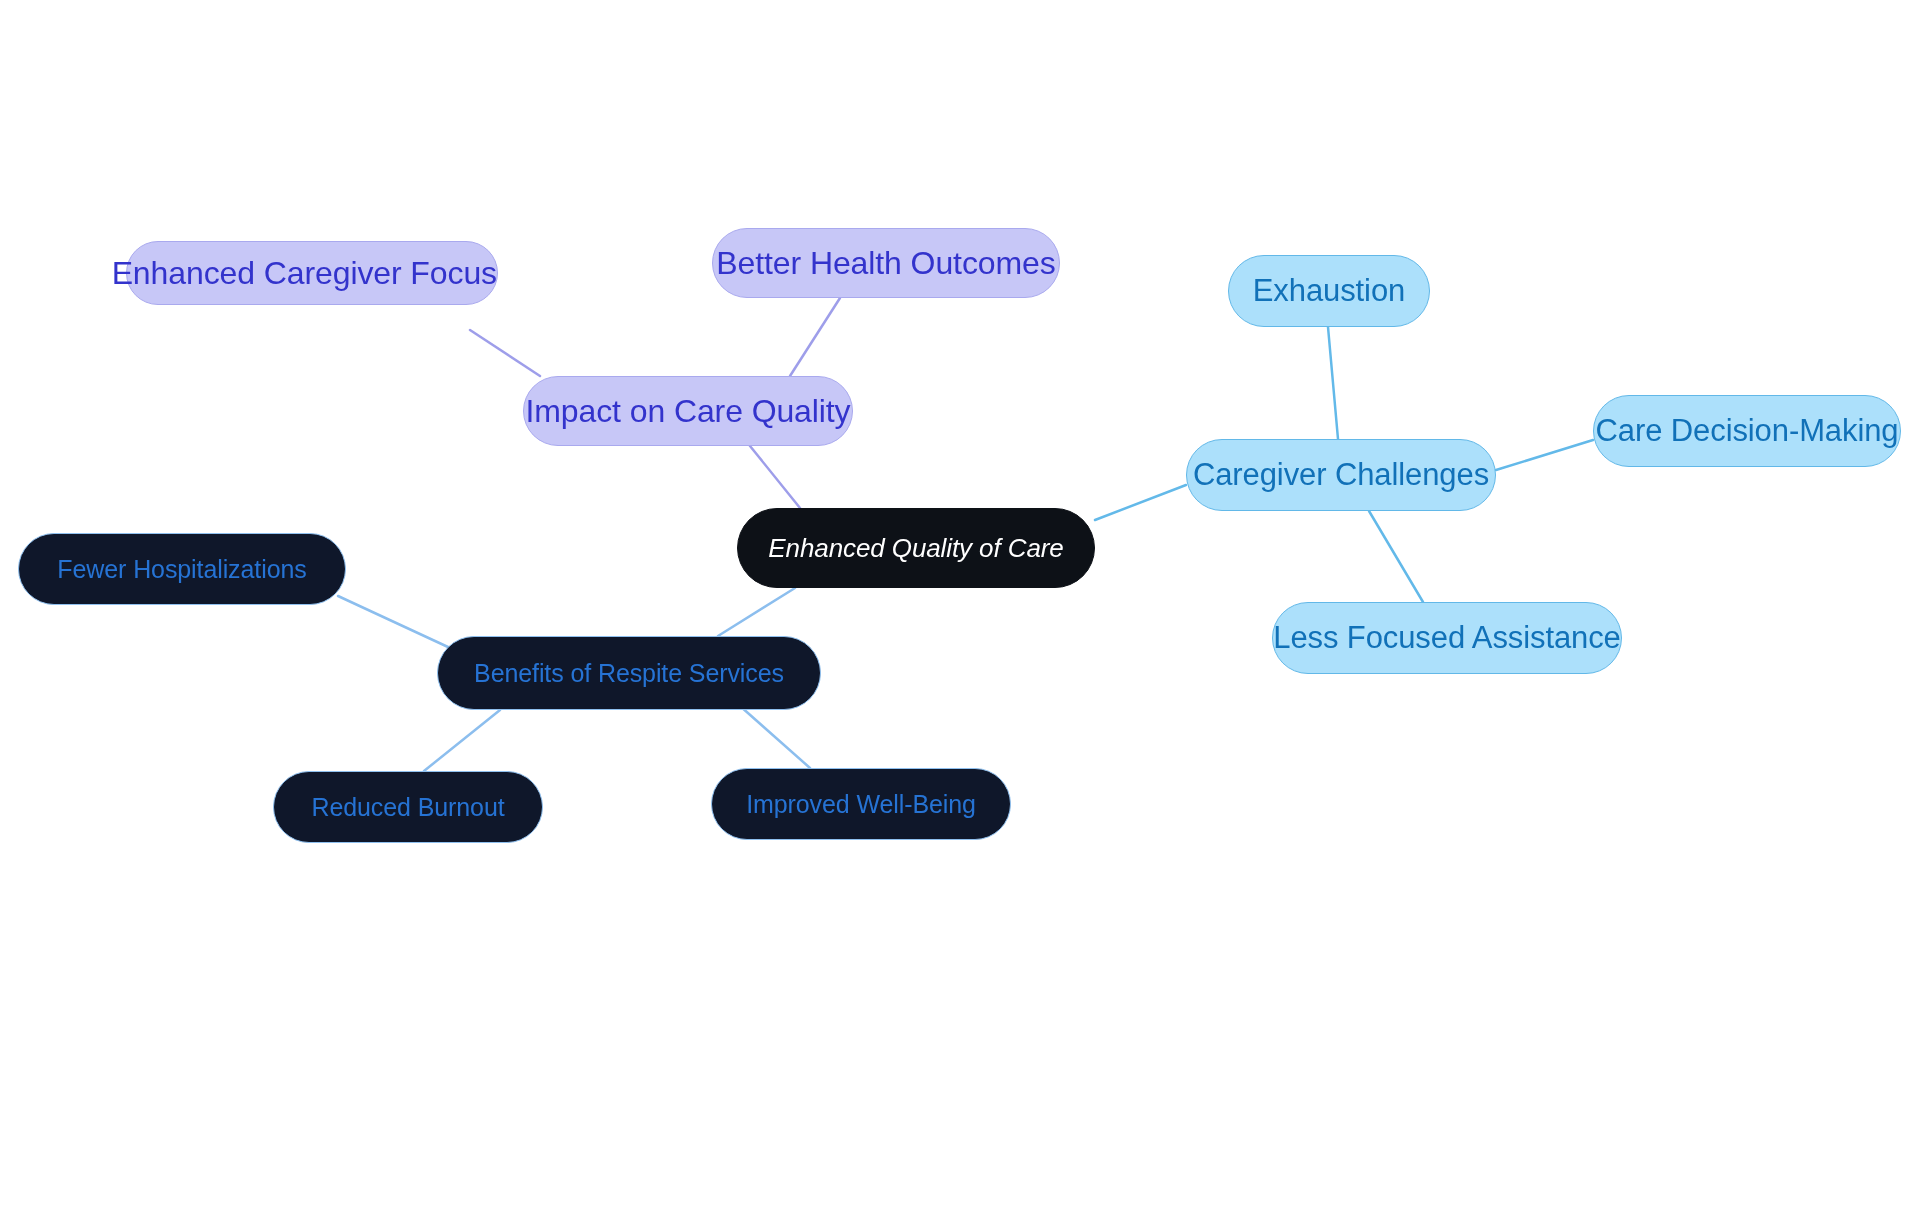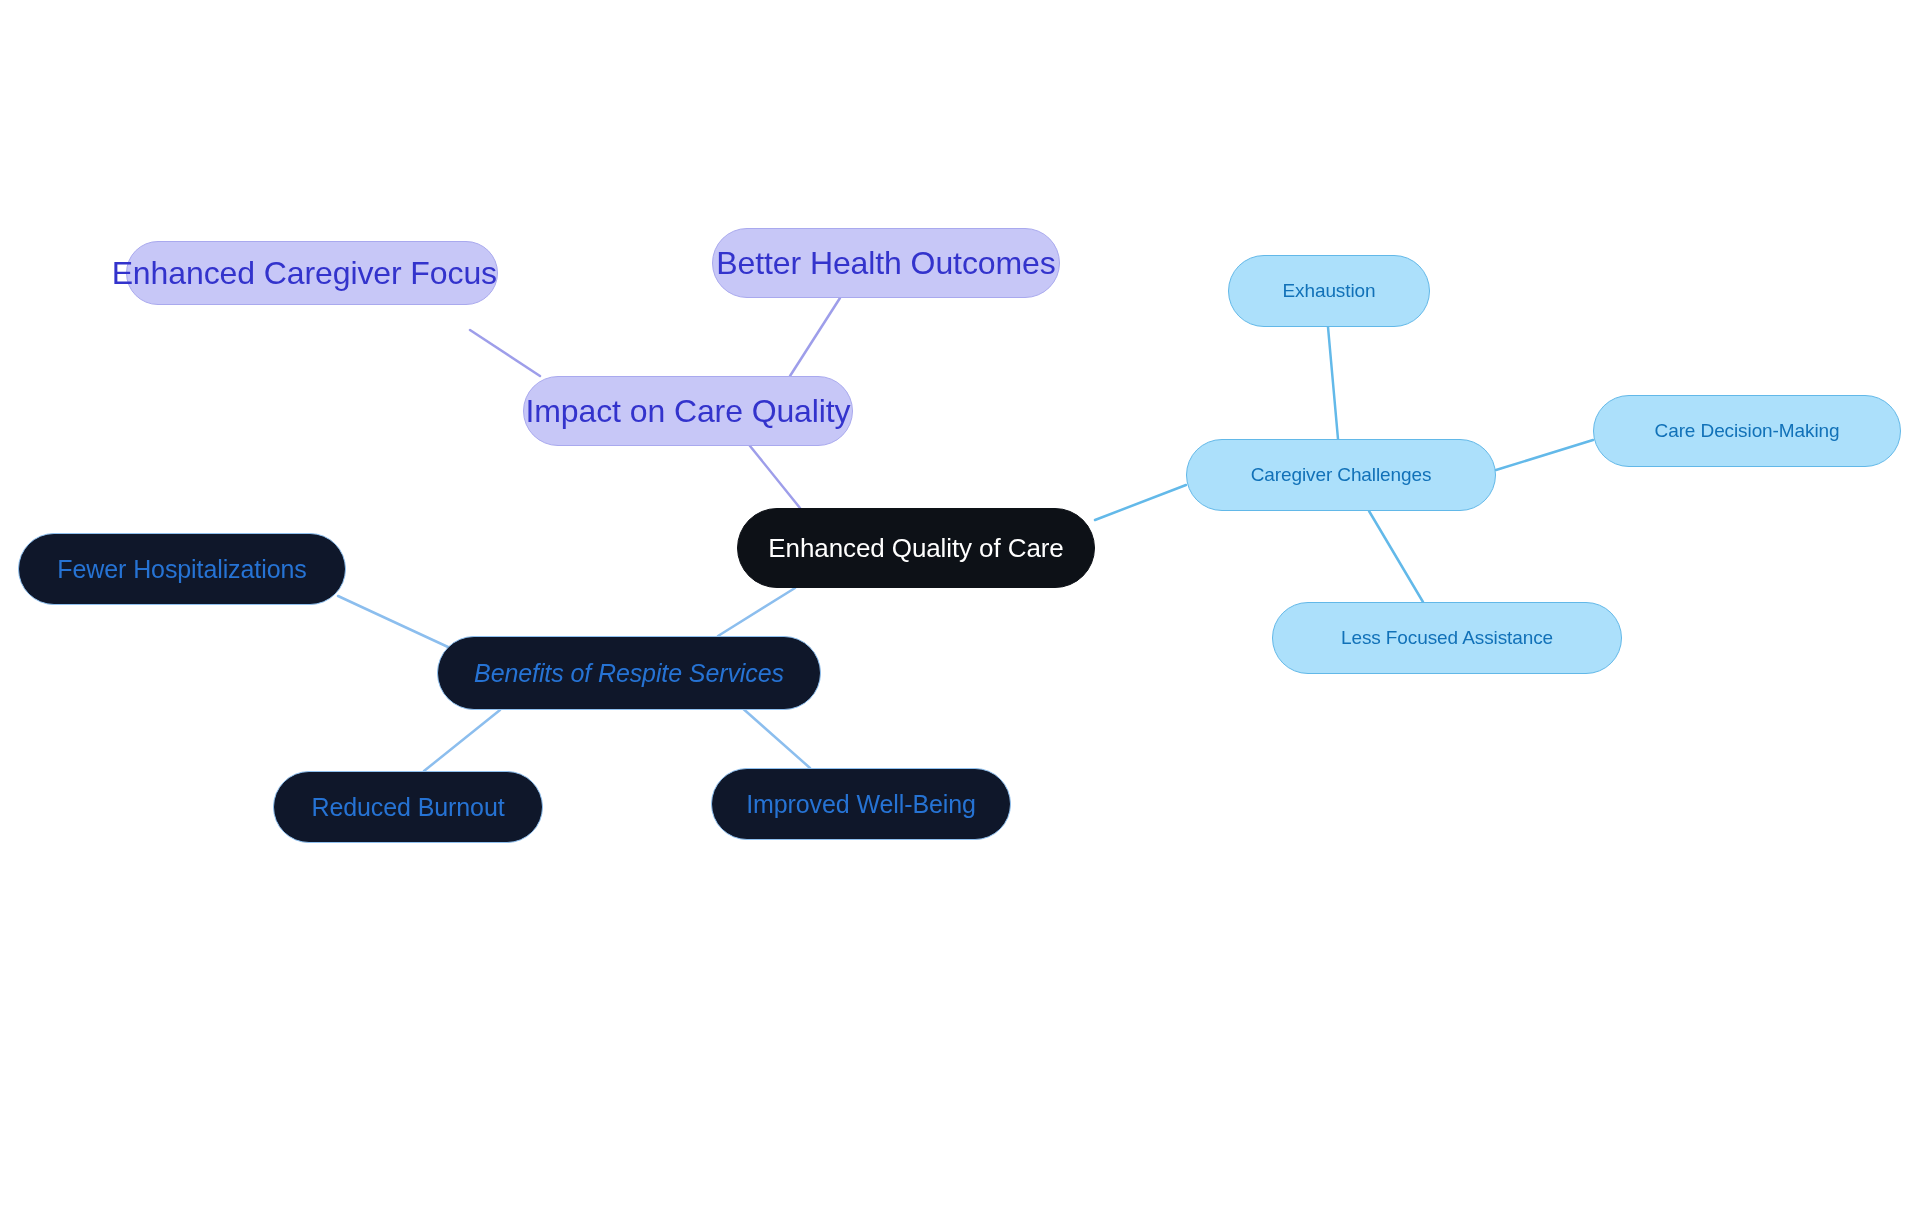--- a/index.html
+++ b/index.html
@@ -49,21 +49,21 @@
   .node-purple {
     background: #c7c7f7;
     border-color: #a9a9ee;
     color: #3333cc;
     font-size: 32px;
   }
   .node-blue-deep {
     background: #ace0fb;
     border-color: #62b8e8;
     color: #1171b8;
-    font-size: 19px;
+    font-size: 31px;
   }
   .node-blue-light {
     background: #0f172a;
     border-color: #8fc0ef;
     color: #2673d4;
     font-size: 25px;
   }
   #logo {
     position: absolute;
     left: 1421px;
@@ -117,21 +117,21 @@
       <line x1="1338" y1="439" x2="1328" y2="327" stroke="#63b9e9" stroke-width="2.5" stroke-linecap="round"></line>
       <line x1="1496" y1="470" x2="1593" y2="440" stroke="#63b9e9" stroke-width="2.5" stroke-linecap="round"></line>
       <line x1="1369" y1="511" x2="1423" y2="602" stroke="#63b9e9" stroke-width="2.5" stroke-linecap="round"></line>
       <line x1="795" y1="588" x2="718" y2="636" stroke="#8cbeee" stroke-width="2.5" stroke-linecap="round"></line>
       <line x1="448" y1="647" x2="338" y2="596" stroke="#8cbeee" stroke-width="2.5" stroke-linecap="round"></line>
       <line x1="500" y1="710" x2="424" y2="771" stroke="#8cbeee" stroke-width="2.5" stroke-linecap="round"></line>
       <line x1="740" y1="706" x2="810" y2="768" stroke="#8cbeee" stroke-width="2.5" stroke-linecap="round"></line>
     </svg>
 
   <div id="nodes">
-      <div class="node node-root" style="left: 737px; top: 508px; width: 358px; height: 80px;">
+      <div class="node node-root" style="left: 737px; top: 508px; width: 358px; height: 80px; font-style: italic;">
         <span>Enhanced Quality of Care</span>
       </div>
       <div class="node node-purple" style="left: 523px; top: 376px; width: 330px; height: 70px; justify-content: center;">
         <span>Impact on Care Quality</span>
       </div>
       <div class="node node-purple" style="left: 126px; top: 241px; width: 372px; height: 64px; justify-content: flex-end;">
         <span>Enhanced Caregiver Focus</span>
       </div>
       <div class="node node-purple" style="left: 712px; top: 228px; width: 348px; height: 70px;">
         <span>Better Health Outcomes</span>
@@ -141,21 +141,21 @@
       </div>
       <div class="node node-blue-deep" style="left: 1228px; top: 255px; width: 202px; height: 72px;">
         <span>Exhaustion</span>
       </div>
       <div class="node node-blue-deep" style="left: 1593px; top: 395px; width: 308px; height: 72px;">
         <span>Care Decision-Making</span>
       </div>
       <div class="node node-blue-deep" style="left: 1272px; top: 602px; width: 350px; height: 72px;">
         <span>Less Focused Assistance</span>
       </div>
-      <div class="node node-blue-light" style="left: 437px; top: 636px; width: 384px; height: 74px; font-style: italic;">
+      <div class="node node-blue-light" style="left: 437px; top: 636px; width: 384px; height: 74px;">
         <span>Benefits of Respite Services</span>
       </div>
       <div class="node node-blue-light" style="left: 18px; top: 533px; width: 328px; height: 72px;">
         <span>Fewer Hospitalizations</span>
       </div>
       <div class="node node-blue-light" style="left: 273px; top: 771px; width: 270px; height: 72px;">
         <span>Reduced Burnout</span>
       </div>
       <div class="node node-blue-light" style="left: 711px; top: 768px; width: 300px; height: 72px;">
         <span>Improved Well-Being</span>

